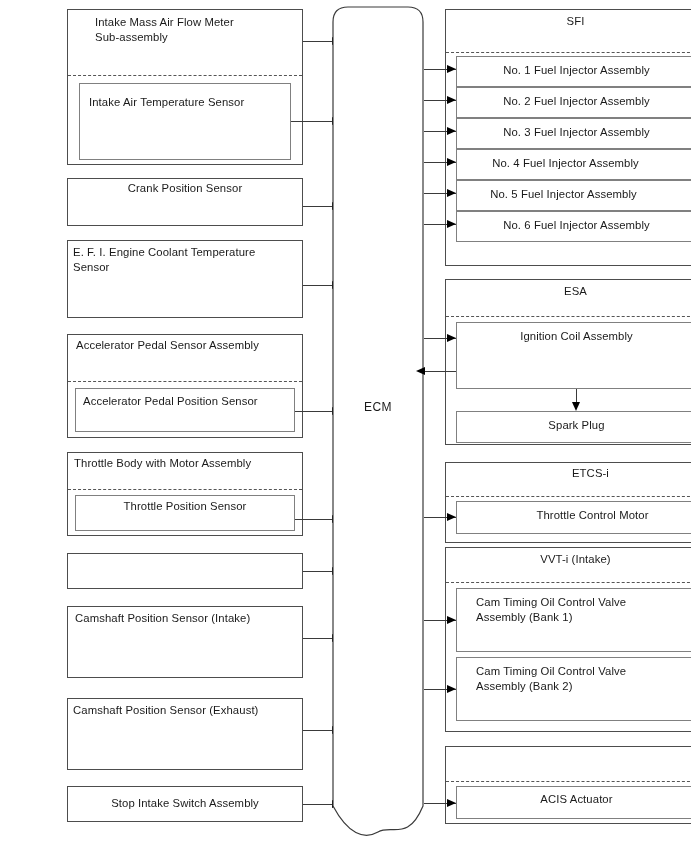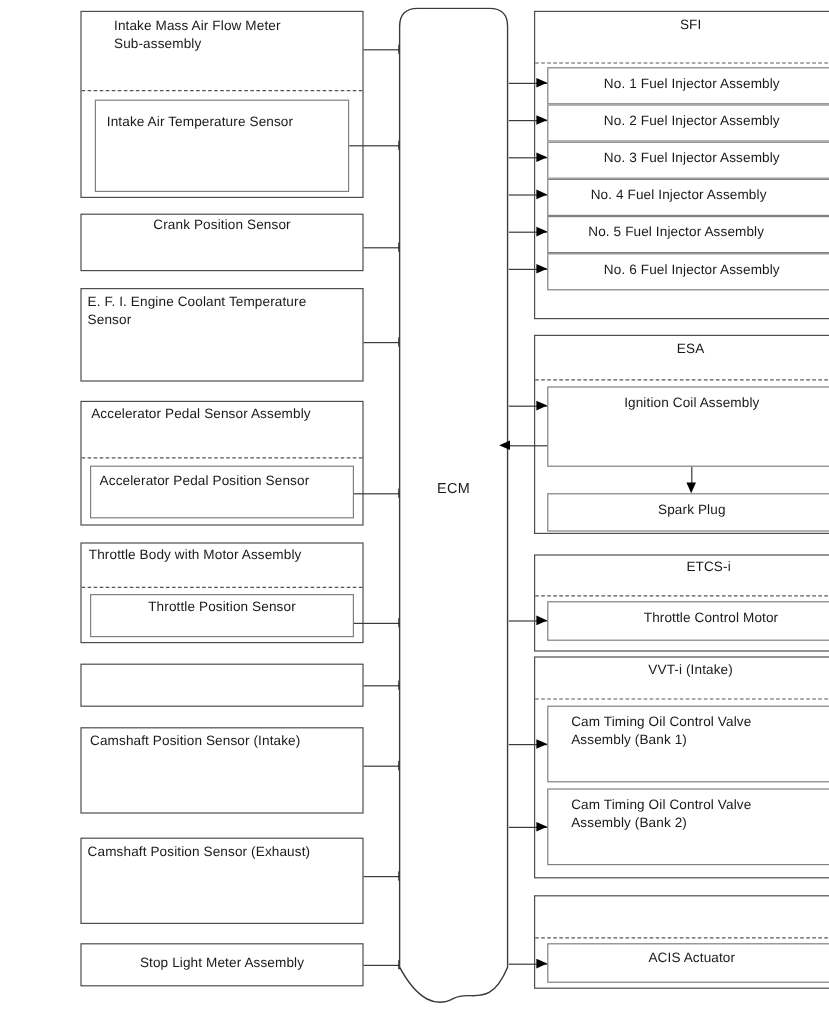--- a/index.html
+++ b/index.html
@@ -125,21 +125,21 @@
 
   <div class="box" style="left:24px;top:553px;width:236px;height:36px;"></div>
 
   <div class="box" style="left:24px;top:606px;width:236px;height:72px;"></div>
   <div class="lbl left" style="left:32px;top:611px;width:226px;">Camshaft Position Sensor (Intake)</div>
 
   <div class="box" style="left:24px;top:698px;width:236px;height:72px;"></div>
   <div class="lbl left" style="left:30px;top:703px;width:228px;">Camshaft Position Sensor (Exhaust)</div>
 
   <div class="box" style="left:24px;top:786px;width:236px;height:36px;"></div>
-  <div class="lbl center" style="left:24px;top:796px;width:236px;">Stop Light Meter Assembly</div>
+  <div class="lbl center" style="left:24px;top:796px;width:236px;">Stop Intake Switch Assembly</div>
 
   <div class="hline" style="left:260px;top:41px;width:30px;"></div>
   <div class="arrow-r" style="left:289px;top:37px;"></div>
 
   <div class="hline" style="left:248px;top:121px;width:42px;"></div>
   <div class="arrow-r" style="left:289px;top:117px;"></div>
 
   <div class="hline" style="left:260px;top:206px;width:30px;"></div>
   <div class="arrow-r" style="left:289px;top:202px;"></div>
 

